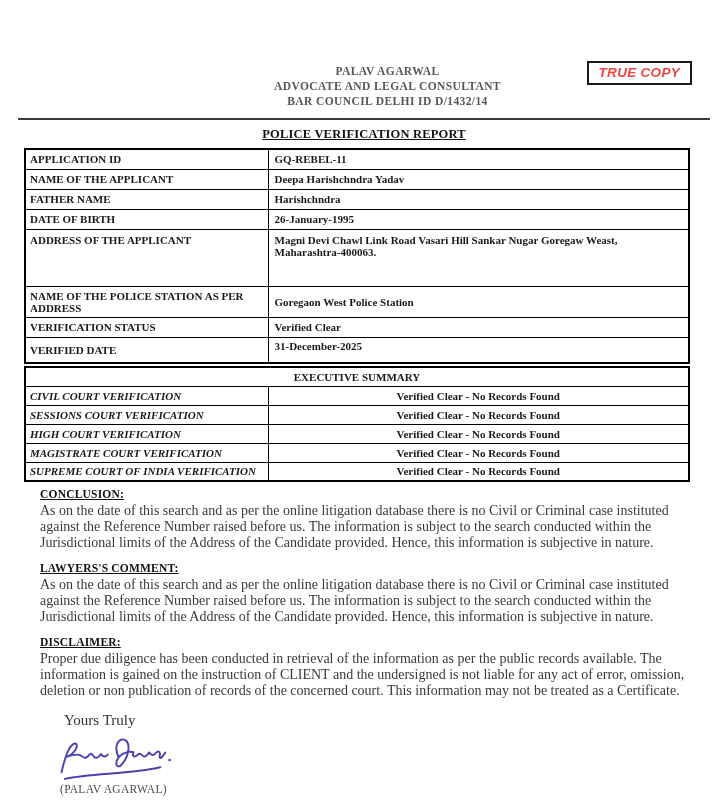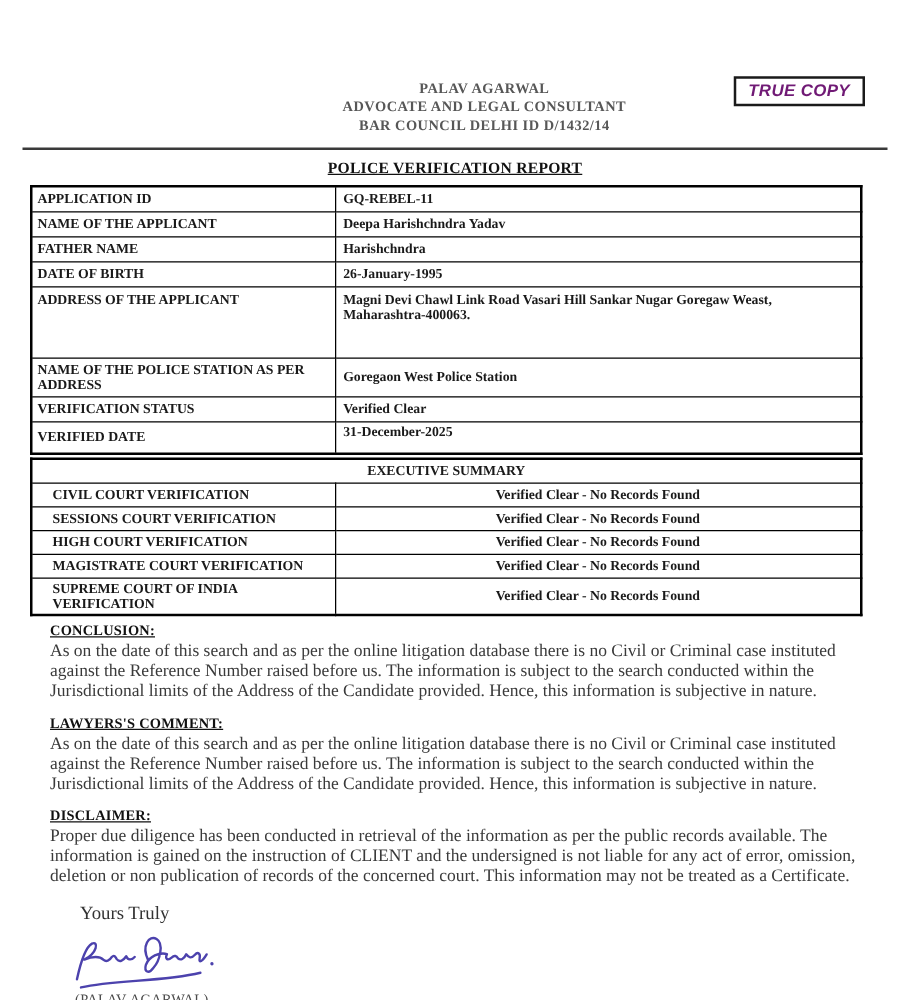--- a/index.html
+++ b/index.html
@@ -26,21 +26,21 @@
   .stamp {
     position: absolute;
     top: 61px;
     right: 36px;
     border: 2px solid #1a1a1a;
     padding: 2px 10px 3px 10px;
     font-family: "Liberation Sans", sans-serif;
     font-weight: bold;
     font-style: italic;
     font-size: 13.5px;
-    color: #701a75;
+    color: #ef4444;
     letter-spacing: 0.3px;
     background: #fff;
   }
   .divider {
     margin: 9px 18px 0 18px;
     border-top: 2px solid #3a3a3a;
   }
   .report-title {
     margin-top: 7px;
     text-align: center;
@@ -77,21 +77,21 @@
   .details-table tr.row-police { height: 28px; }
   .details-table tr.row-date { height: 26px; }
   .details-table tr.row-date td.value-cell { vertical-align: top; padding-top: 2px; }
   .summary-table th.summary-title {
     text-align: center;
     font-size: 11px;
     height: 19px;
     font-weight: bold;
   }
   .summary-table tr { height: 19px; }
-  .summary-table td.label-cell { padding: 2px 16px; }
+  .summary-table td.label-cell { padding: 2px 4px; font-style: italic; }
   .summary-table td.value-cell { text-align: center; padding: 2px 4px; }
   
   .sections { margin: 6px 26px 0 40px; }
   .section { margin-bottom: 11px; }
   .section-heading {
     font-weight: bold;
     font-size: 11.5px;
     color: #111;
     text-decoration: underline;
     margin-bottom: 3px;

